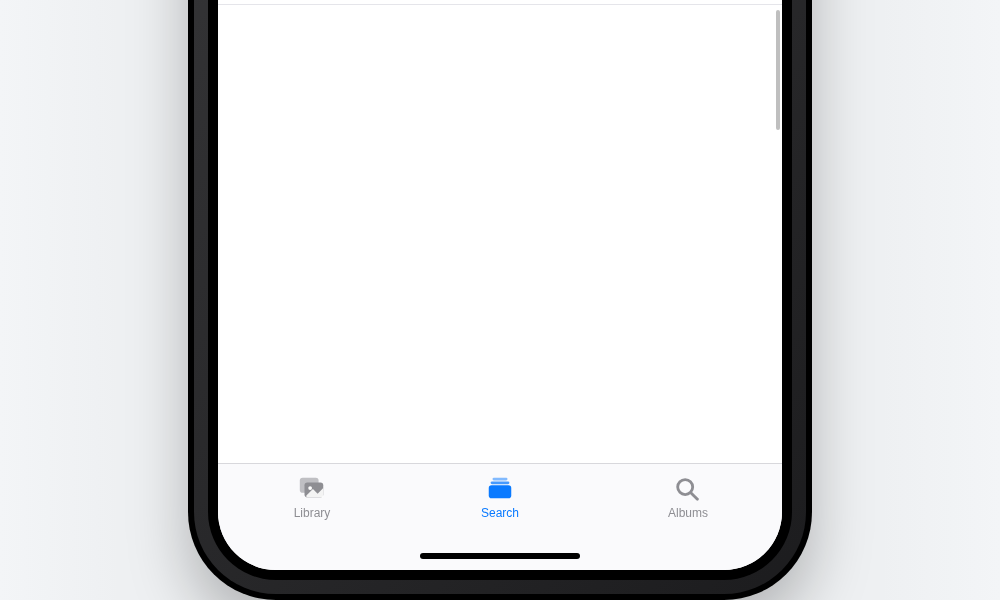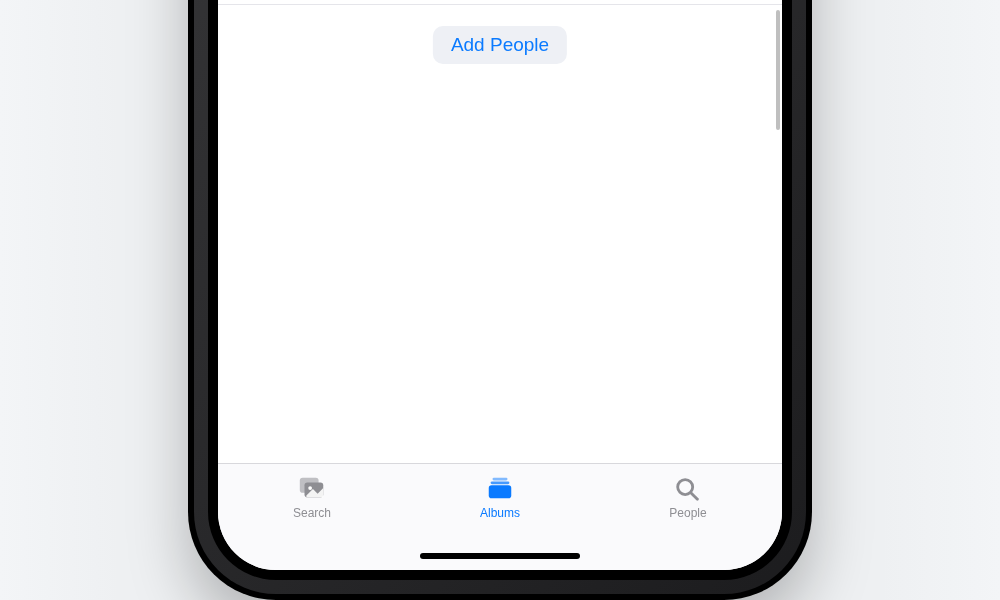--- a/index.html
+++ b/index.html
@@ -35,48 +35,47 @@
 
   <div class="device">
     <div class="device-inner"></div>
     <div class="bezel">
       <div class="screen">
 
         <div class="content">
 
           <div class="divider"></div>
 
-          <button class="add-btn">Add People</button>
 
           <div class="scrollbar"></div>
 
           <div class="tabbar">
             <div class="tab">
               <svg viewBox="0 0 32 28">
                 <rect x="3" y="3" width="20" height="16" rx="3" fill="currentColor" opacity=".55"></rect>
                 <rect x="8" y="8" width="20" height="16" rx="3" fill="currentColor"></rect>
                 <circle cx="14" cy="14" r="2" fill="#fff"></circle>
                   <path d="M10 22 L17 15 L22 20 L28 14 V24 H10 Z" fill="#fff" opacity=".9"></path>
               </svg>
-              <span class="lbl">Search</span>
+              <span class="lbl">Library</span>
             </div>
             <div class="tab active">
               <svg viewBox="0 0 32 28">
                 <rect x="8" y="3" width="16" height="3" rx="1.5" fill="currentColor" opacity=".5"></rect>
                 <rect x="6" y="7" width="20" height="3" rx="1.5" fill="currentColor" opacity=".75"></rect>
                 <rect x="4" y="11" width="24" height="14" rx="3" fill="currentColor"></rect>
               </svg>
-              <span class="lbl">Albums</span>
+              <span class="lbl">Search</span>
             </div>
             <div class="tab">
               <svg viewBox="0 0 32 28">
                 <circle cx="13" cy="13" r="8" fill="none" stroke="currentColor" stroke-width="3"></circle>
                 <line x1="19" y1="19" x2="26" y2="26" stroke="currentColor" stroke-width="3" stroke-linecap="round"></line>
               </svg>
-              <span class="lbl">People</span>
+              <span class="lbl">Albums</span>
             </div>
           </div>
 
           <div class="home-indicator"></div>
 
         </div>
 
       </div>
     </div>
   </div>

